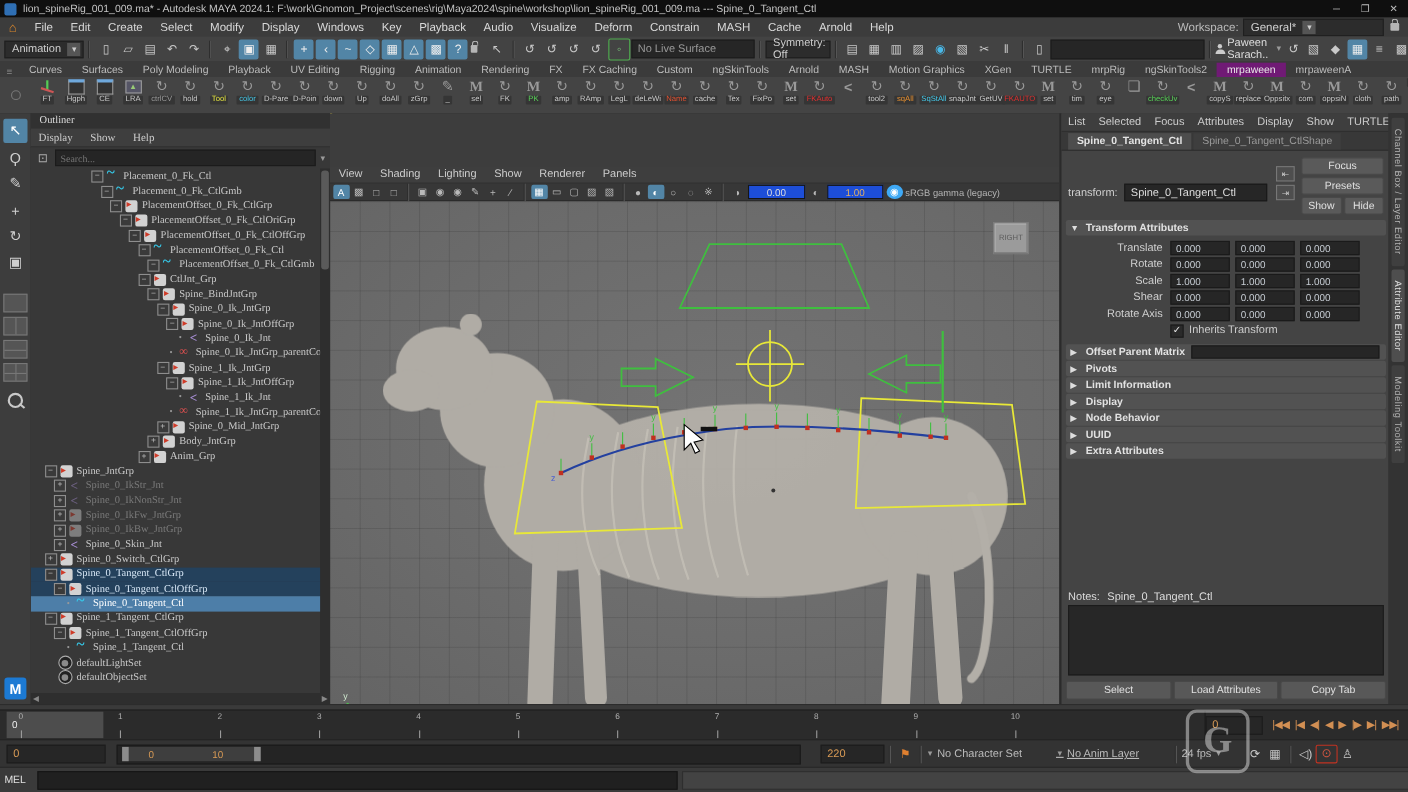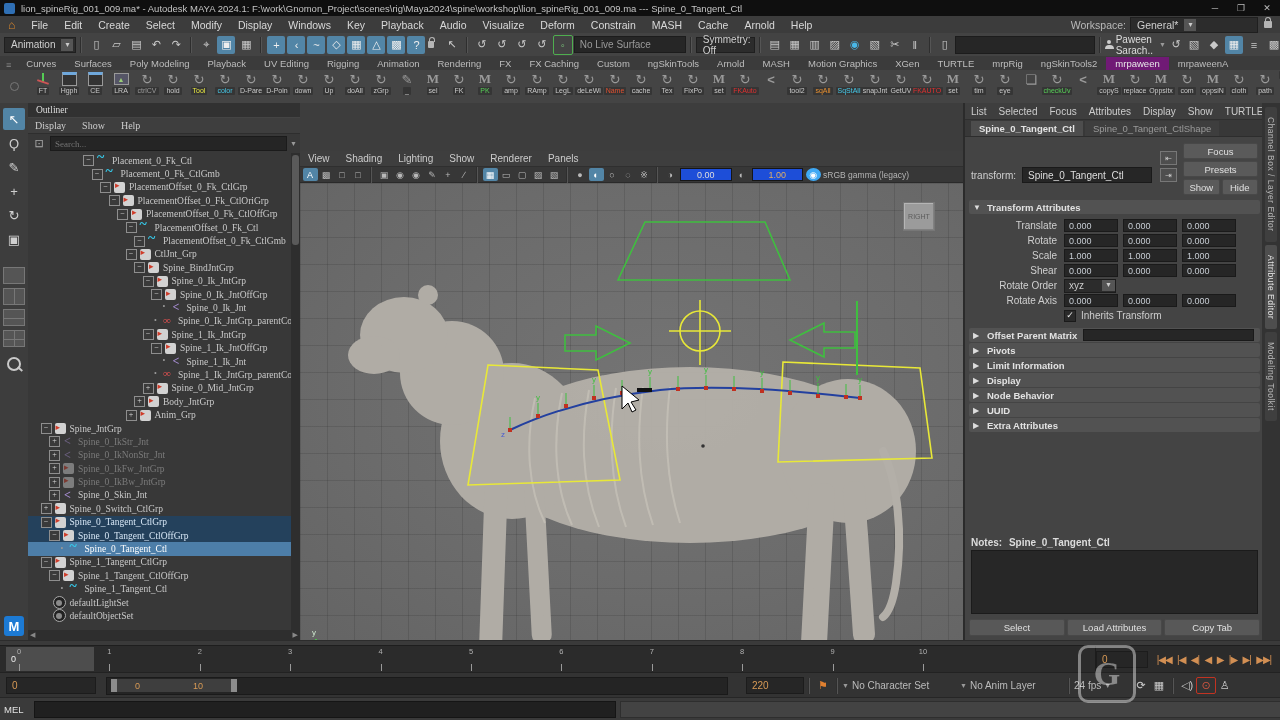--- a/index.html
+++ b/index.html
@@ -1009,27 +1009,20 @@
           <div class="ae-num">1.000</div>
           <div class="ae-num">1.000</div>
         </div>
         <div class="ae-row">
           <span class="rlbl">Shear</span>
           <div class="ae-num">0.000</div>
           <div class="ae-num">0.000</div>
           <div class="ae-num">0.000</div>
         </div>
         <div class="ae-row">
-          <span class="rlbl">Rotate Order</span>
-          <div class="ae-dd">
-            <span>xyz</span>
-            <span class="arr">▼</span>
-          </div>
-        </div>
-        <div class="ae-row">
           <span class="rlbl">Rotate Axis</span>
           <div class="ae-num">0.000</div>
           <div class="ae-num">0.000</div>
           <div class="ae-num">0.000</div>
         </div>
         <div class="ae-row">
           <span class="rlbl"></span>
           <span class="chk">✓</span>
           <span>Inherits Transform</span>
         </div>
@@ -1059,21 +1052,21 @@
         <div class="ae-section">
           <span class="tri">▶</span>
           <span>UUID</span>
         </div>
         <div class="ae-section">
           <span class="tri">▶</span>
           <span>Extra Attributes</span>
         </div>
       </div>
     <div style="flex:1;"></div>
-    <div style="padding:0 6px;color:#dcdcdc;font-weight:bold;">
+    <div style="padding:0 6px;color:#dcdcdc;font-weight:normal;">
       <span>Notes:</span>
       <span style="margin-left:4px;">Spine_0_Tangent_Ctl</span>
     </div>
     <div id="ae-notesarea"></div>
     <div id="ae-footer">
         <div class="ae-btn">Select</div>
         <div class="ae-btn">Load Attributes</div>
         <div class="ae-btn">Copy Tab</div>
       </div>
   </div>
@@ -1147,21 +1140,21 @@
     <div id="rs-end" class="fld">
       <span class="rs-num">220</span>
     </div>
     <div class="sep"></div>
     <span class="rs-ic key">⚑</span>
     <div class="sep"></div>
     <div class="rs-dd" style="width:118px;">
       <span class="caret">▼</span>
         <span>No Character Set</span>
     </div>
-    <div class="rs-dd" style="width:104px;">
+    <div class="rs-dd" style="width:104px;text-decoration:underline;">
       <span class="caret">▼</span>
         <span>No Anim Layer</span>
     </div>
     <div class="sep"></div>
     <div class="rs-dd" style="width:58px;">
       <span>24 fps</span>
         <span class="caret">▼</span>
     </div>
     <span class="rs-ic">⟳</span>
     <span class="rs-ic">▦</span>

